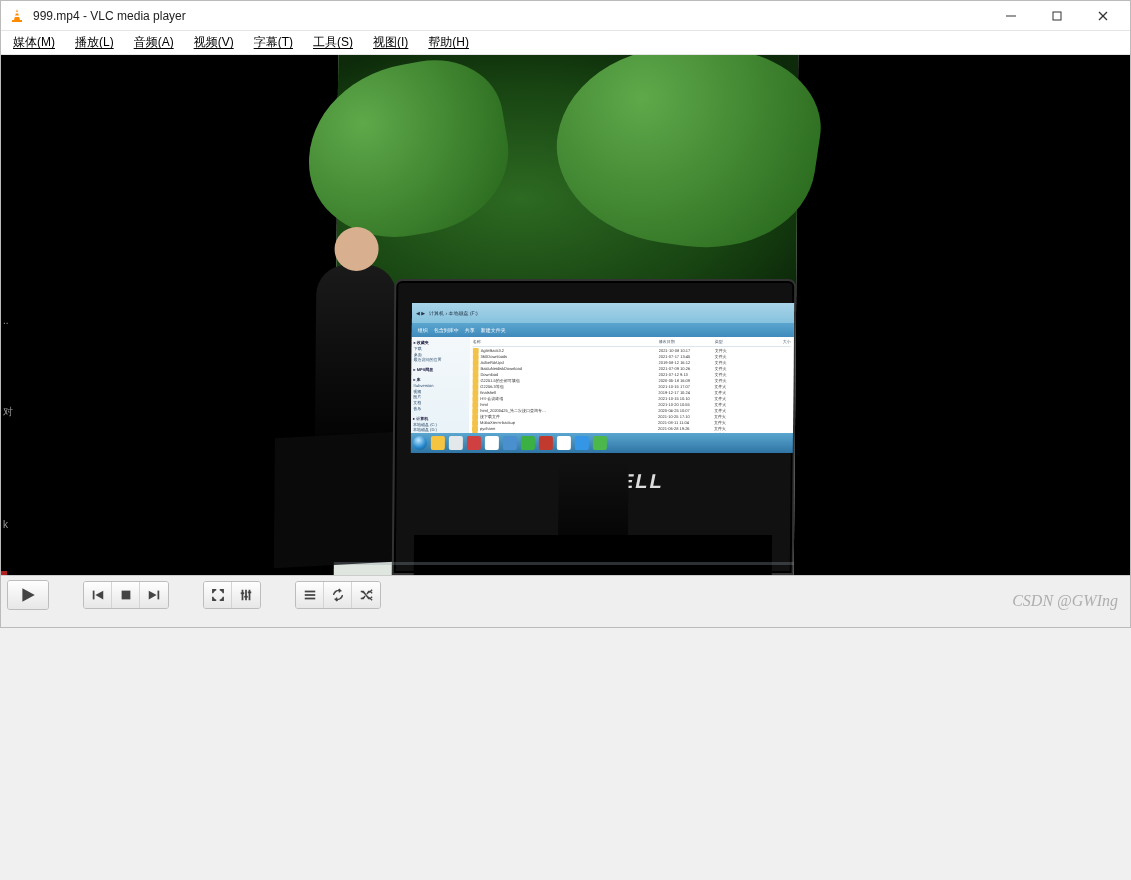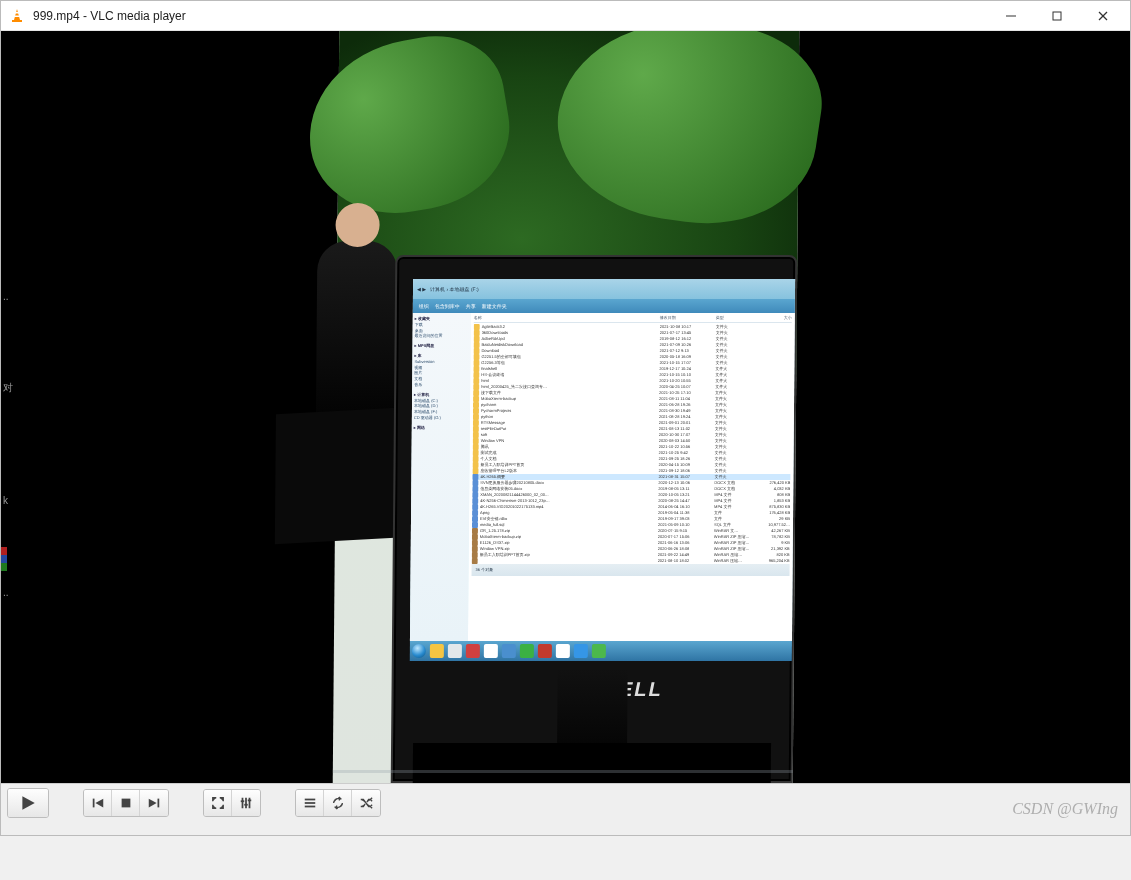--- a/index.html
+++ b/index.html
@@ -1,17 +1,17 @@
 <!DOCTYPE html>
 <html><head>
 <meta charset="utf-8">
 <style>
   * { margin: 0; padding: 0; box-sizing: border-box; }
   html, body { width: 1131px; height: 880px; font-family: "Microsoft YaHei", "Segoe UI", sans-serif; overflow: hidden; background: #f0f0f0; }
-  .window { width: 1131px; height: 836px; display: flex; flex-direction: column; background: #fff; border: 1px solid #bbb; }
+  .window { width: 1131px; height: 628px; display: flex; flex-direction: column; background: #fff; border: 1px solid #bbb; }
   .titlebar { height: 30px; display: flex; align-items: center; padding: 0 4px; border-bottom: 1px solid #e5e5e5; -webkit-user-select:none; }
   .titlebar .icon { width: 16px; height: 16px; margin: 0 8px 0 4px; }
   .titlebar .title { font-size: 12px; color: #222; flex: 0 0 auto; }
   .titlebar .spacer { flex: 1; }
   .win-btn { width: 46px; height: 30px; display: flex; align-items: center; justify-content: center; }
   .menubar { height: 24px; display: flex; align-items: center; padding: 0 2px; border-bottom: 1px solid #e5e5e5; font-size: 12px; }
   .menuitem { padding: 4px 10px; cursor: default; text-decoration: underline; text-decoration-thickness: 1px; text-underline-offset: 2px; }
   .video-area { flex: 1; background: #000; position: relative; overflow: hidden; }
   .frame { position: absolute; top: 0; bottom: 0; left: 50%; width: 460px; transform: translateX(-50%) skewX(-0.5deg); background: linear-gradient(#e7efe7,#dfe8df 40%, #dfe5df 100%); }
   .plant { position:absolute; left:0; right:0; top:0; height:46%; background: radial-gradient(ellipse at 40% 60%, #2d6a22, #184412 55%, #0d2b0a 80%); }
@@ -91,20 +91,30 @@
         </svg>
       </div>
     <div class="win-btn close">
         <svg width="10" height="10" viewBox="0 0 10 10">
           <line x1="1" y1="1" x2="9" y2="9" stroke="#333" stroke-width="1.2"></line>
           <line x1="9" y1="1" x2="1" y2="9" stroke="#333" stroke-width="1.2"></line>
         </svg>
       </div>
   </div>
 
+  <div class="menubar">
+    <span class="menuitem">媒体(M)</span>
+    <span class="menuitem">播放(L)</span>
+    <span class="menuitem">音频(A)</span>
+    <span class="menuitem">视频(V)</span>
+    <span class="menuitem">字幕(T)</span>
+    <span class="menuitem">工具(S)</span>
+    <span class="menuitem">视图(I)</span>
+    <span class="menuitem">帮助(H)</span>
+  </div>
 
   <div class="video-area">
     <div class="left-strip">
       <span class="m" style="top:260px;">..</span>
       <span class="m" style="top:350px;">对</span>
       <span class="m" style="top:464px;">k</span>
       <span class="c" style="top:516px;background:#b02020;"></span>
       <span class="c" style="top:524px;background:#2447a0;"></span>
       <span class="c" style="top:532px;background:#1f7a1f;"></span>
       <span class="m" style="top:556px;">..</span>

